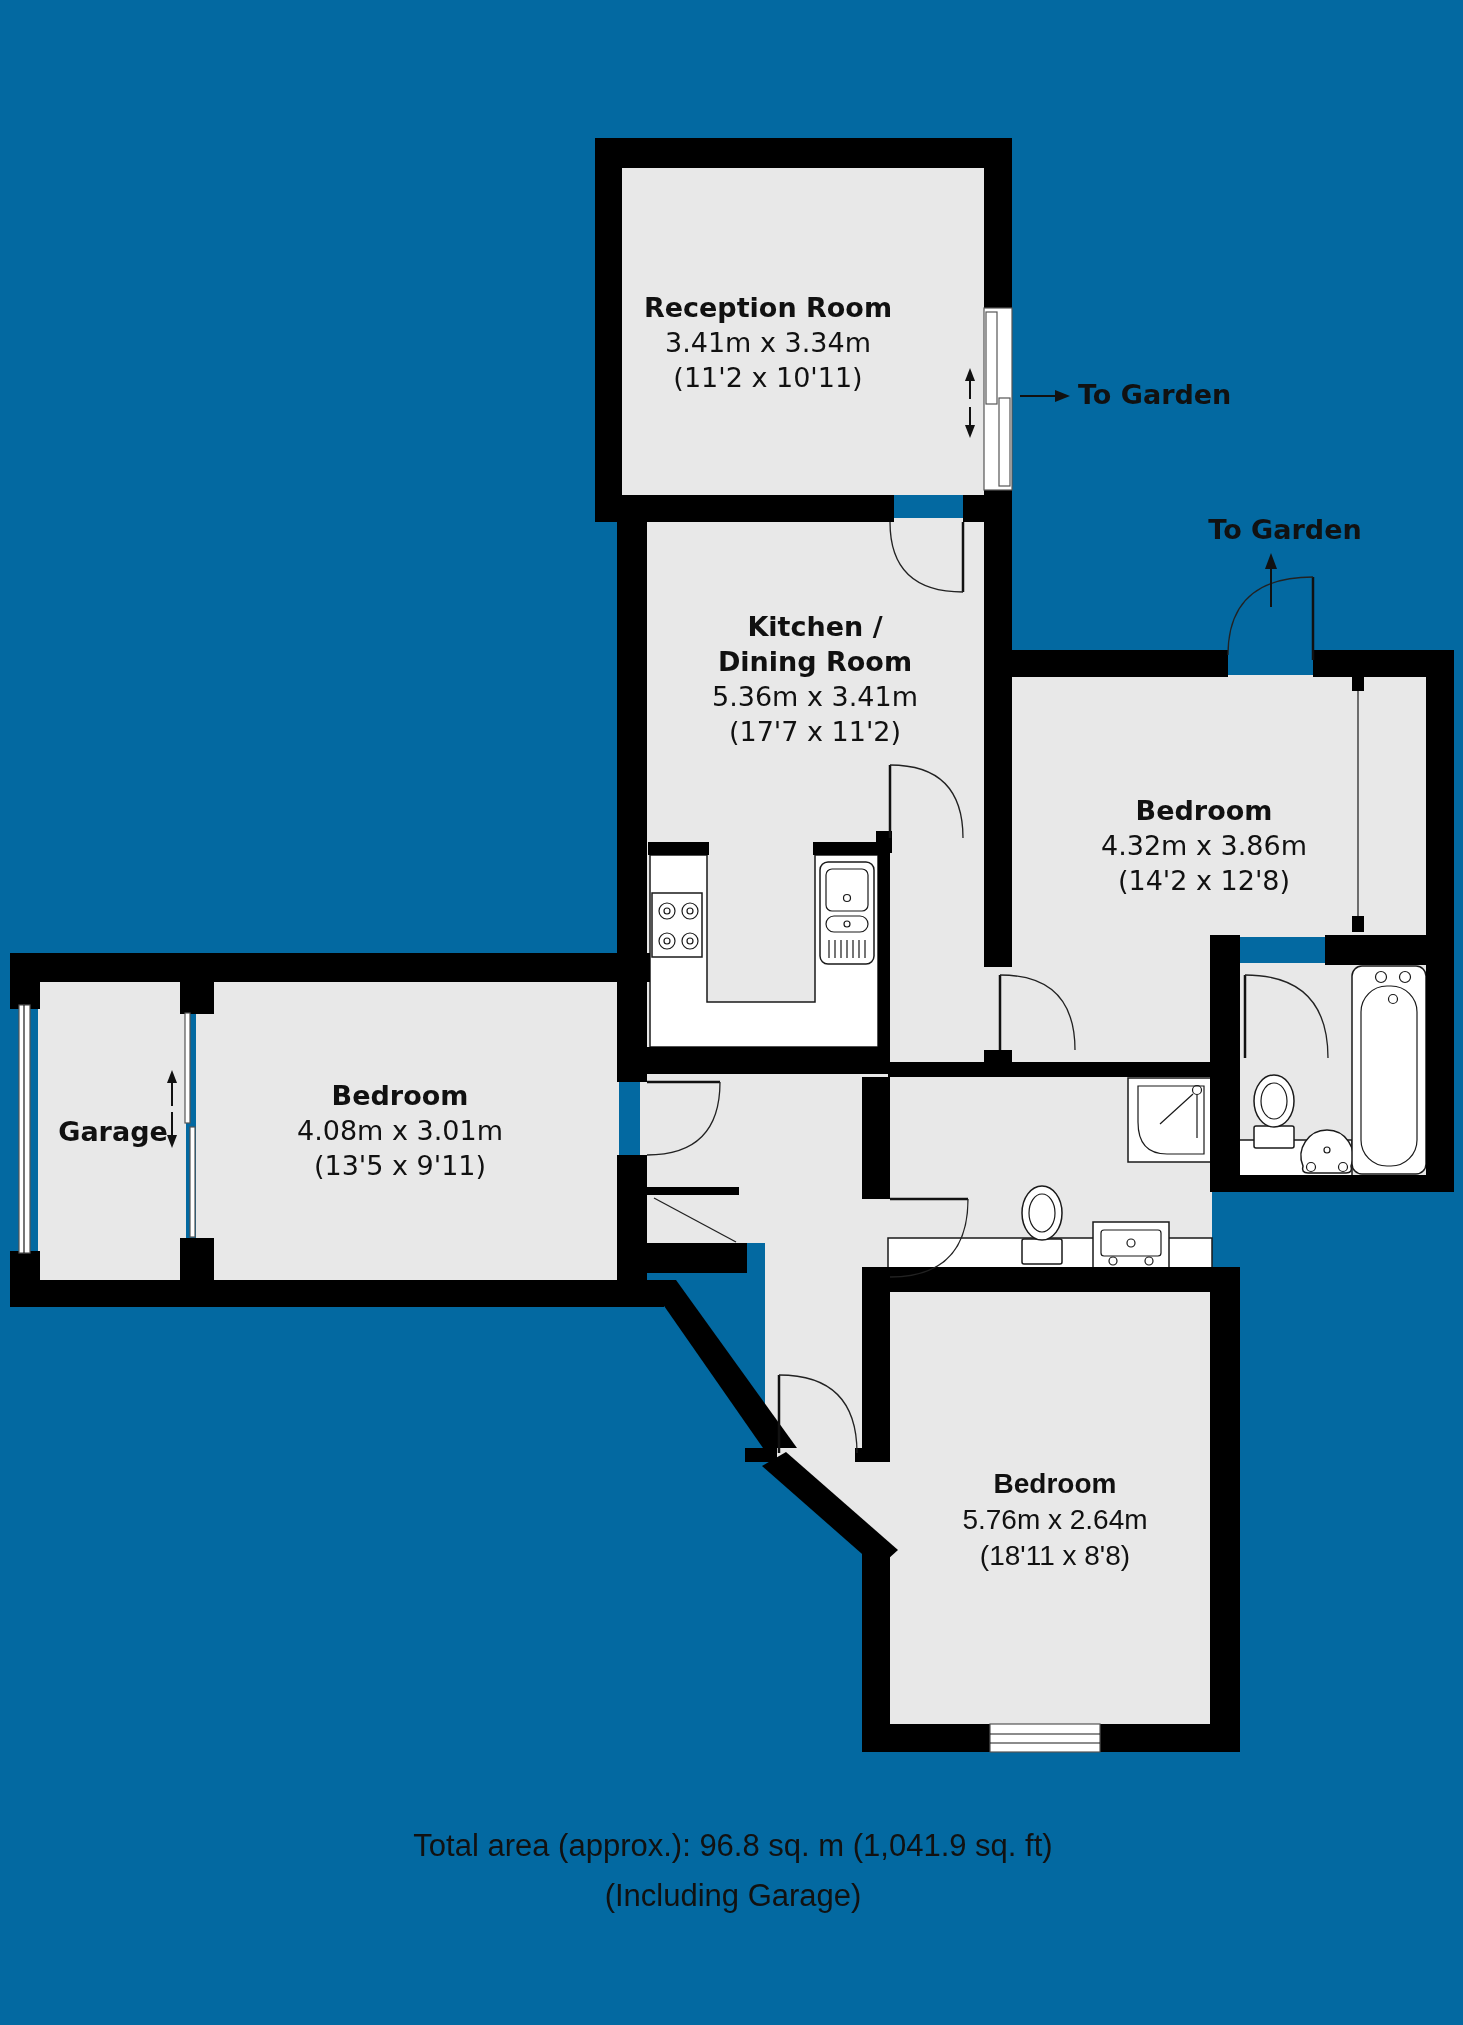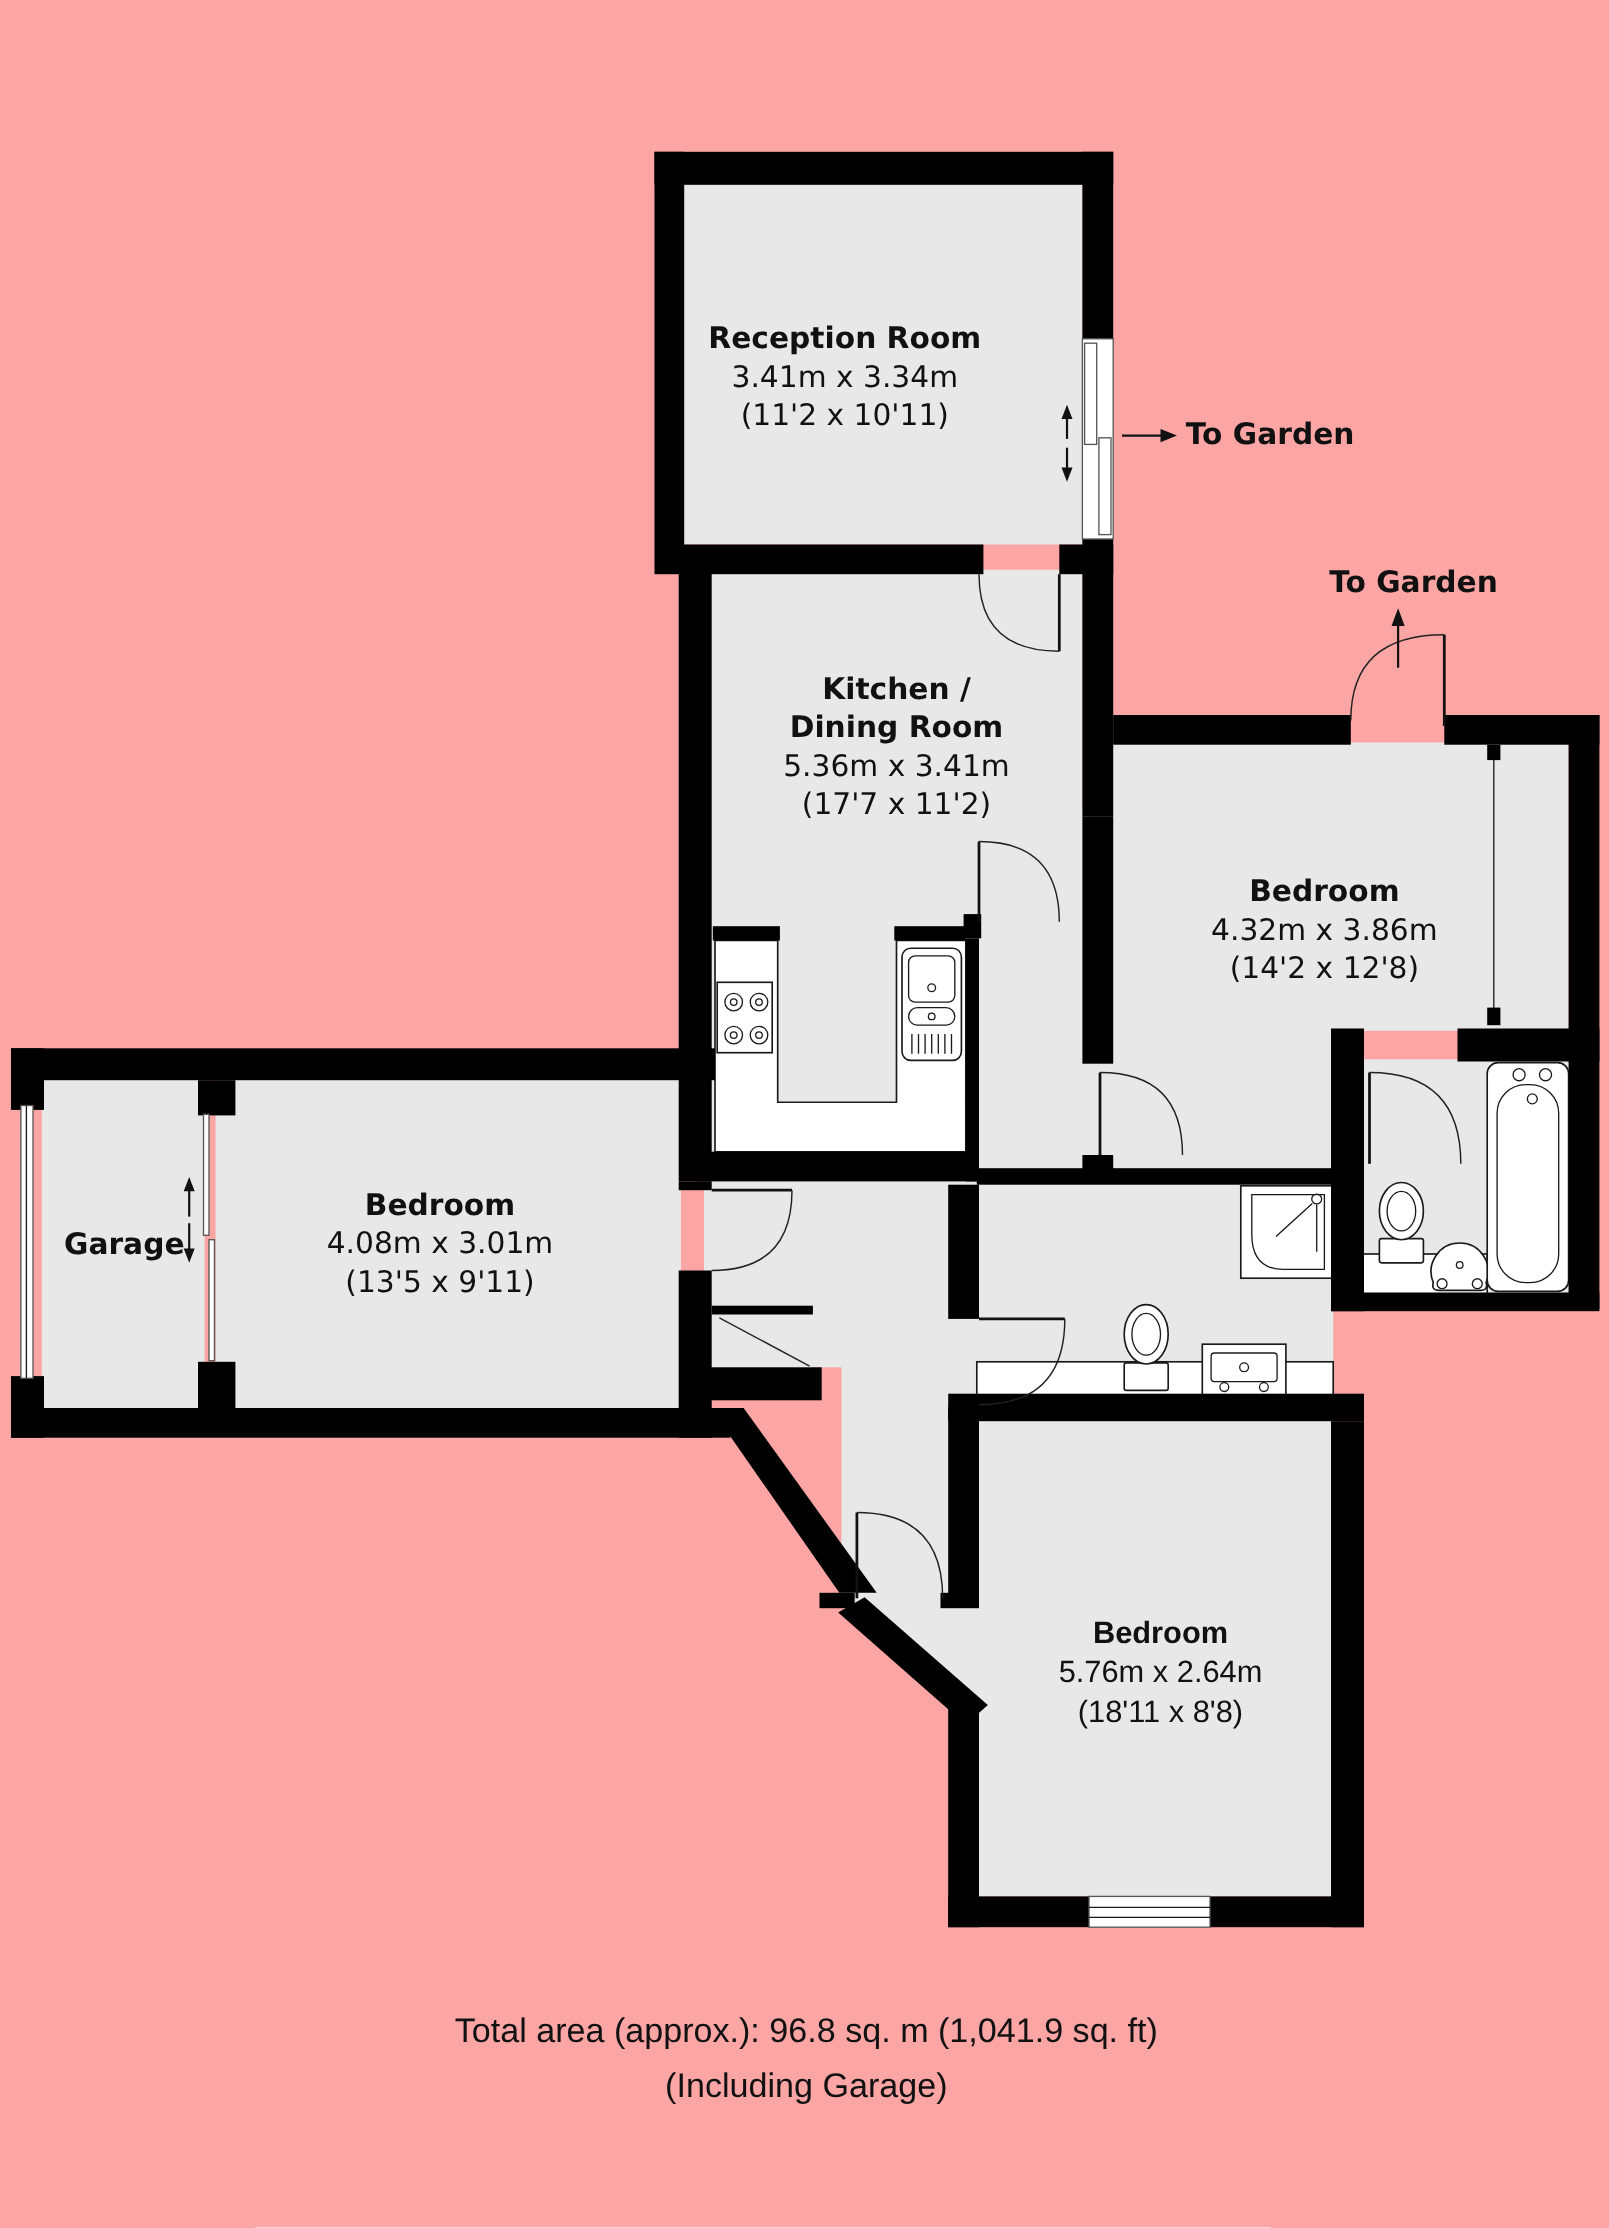--- a/index.html
+++ b/index.html
@@ -1,16 +1,16 @@
 <!DOCTYPE html>
 <html><head>
 <meta charset="utf-8">
 <style>
   html,body{margin:0;padding:0;background:#ffffff;}
-  .page{width:1463px;height:2025px;position:relative;background:#fca5a5;}
+  .page{width:1463px;height:2025px;position:relative;background:#0369a1;}
   svg{display:block;}
   .room-name{font-family:"DejaVu Sans",sans-serif;font-weight:bold;font-size:27px;fill:#111;}
   .room-dim{font-family:"DejaVu Sans",sans-serif;font-size:27px;fill:#111;}
   .room-name-n{font-family:"Liberation Sans",sans-serif;font-weight:bold;font-size:28px;fill:#111;}
   .room-dim-n{font-family:"Liberation Sans",sans-serif;font-size:28px;fill:#111;}
   .garden{font-family:"DejaVu Sans",sans-serif;font-weight:bold;font-size:27px;fill:#111;}
   .footer-text{font-family:"Liberation Sans",sans-serif;font-size:31px;fill:#111;}
   .floor{fill:#e8e8e8;}
   .wall{fill:#000;}
   .fix{fill:#fff;stroke:#1a1a1a;stroke-width:1.5;}

